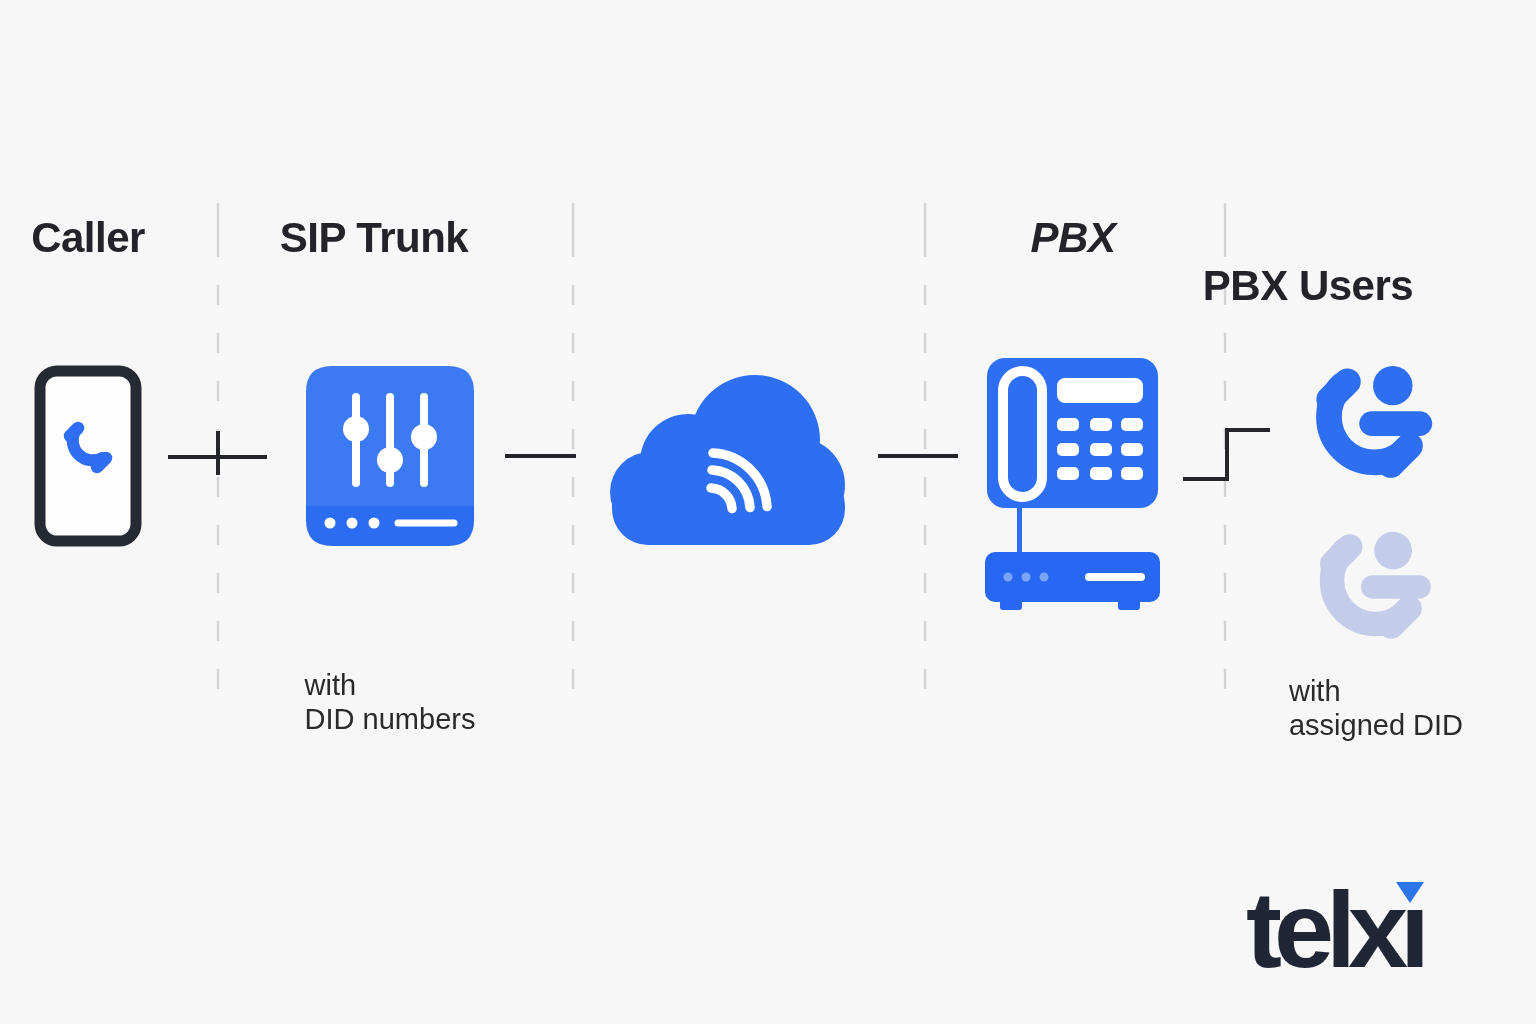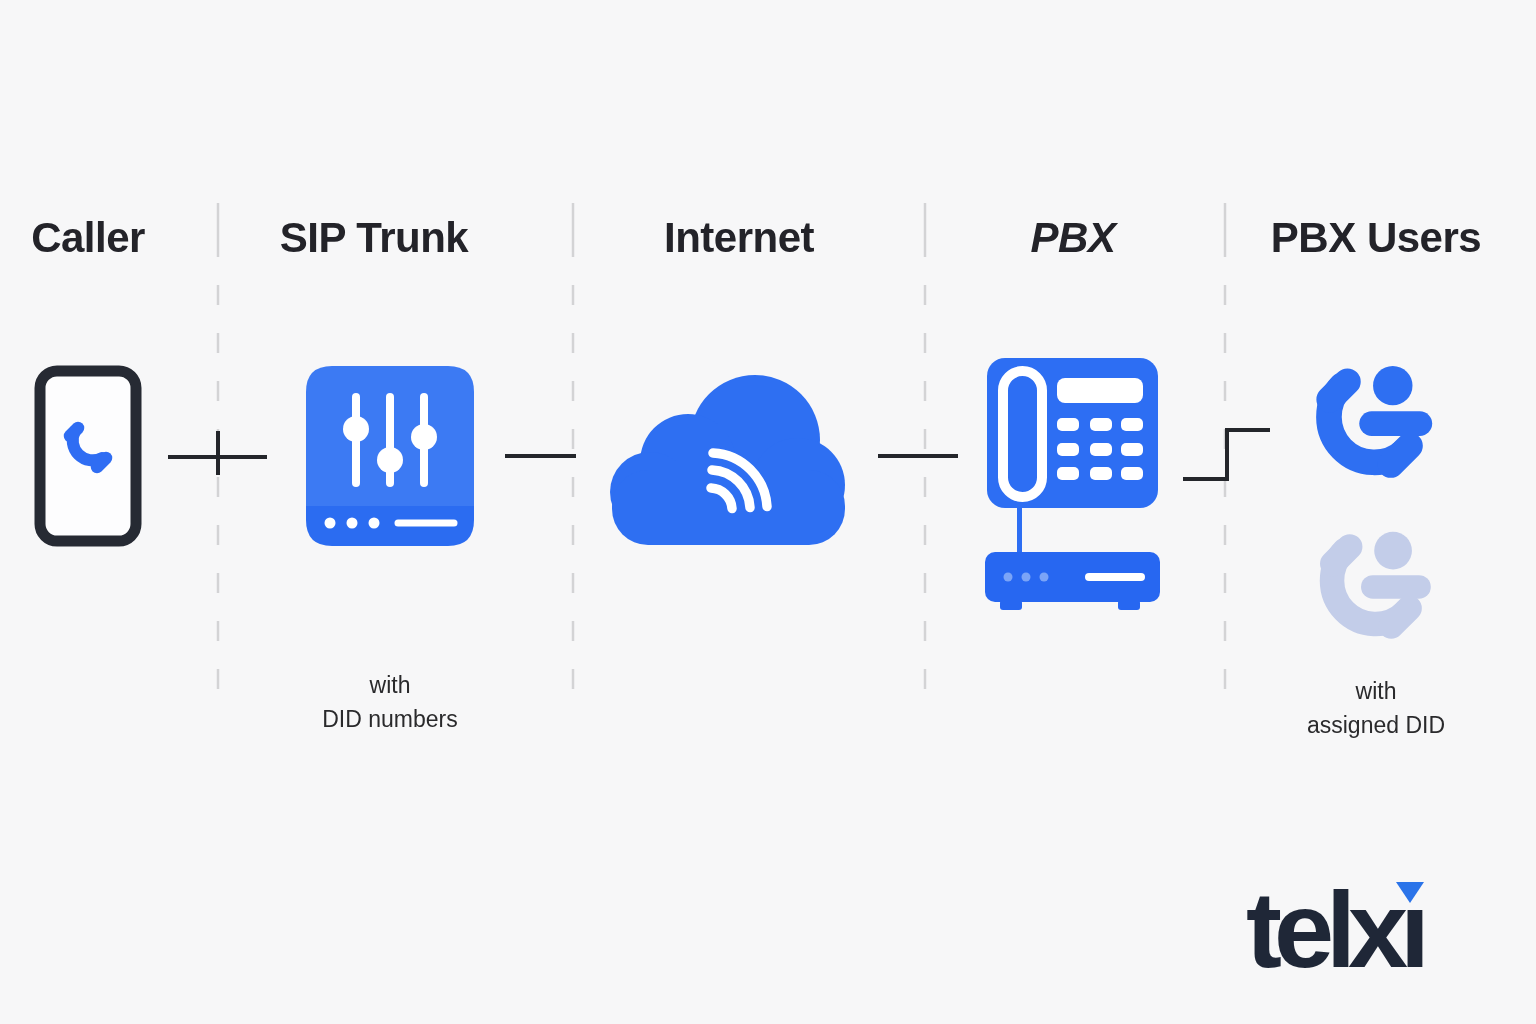--- a/index.html
+++ b/index.html
@@ -7,21 +7,21 @@
   body{background:#f7f7f8;font-family:"Liberation Sans",sans-serif;}
   .stage{position:relative;width:1536px;height:1024px;background:#f7f7f8;overflow:hidden;}
 
   
   .col-header{position:absolute;top:217px;transform:translateX(-50%);
     font-size:42px;font-weight:bold;line-height:1;color:#232329;white-space:nowrap;letter-spacing:-0.5px;}
   .h-caller{left:88px;}
   .h-sip{left:374px;}
   .h-internet{left:739px;}
   .h-pbx{left:1073px;font-style:italic;}
-  .h-users{left:1376px;}
+  .h-users{left:1308px;margin-top:48px;}
 
   
   .divider{position:absolute;top:0;left:0;}
 
   
   .conn{position:absolute;background:#24262b;}
   .c1h{left:168px;top:455px;width:99px;height:4px;}
   .c1v{left:216px;top:431px;width:4px;height:44px;}
   .c2{left:505px;top:454px;width:71px;height:4px;}
   .c3{left:878px;top:454px;width:80px;height:4px;}
@@ -31,22 +31,22 @@
 
   .icon-abs{position:absolute;}
   .i-caller{left:34px;top:365px;}
   .i-sip{left:306px;top:366px;}
   .i-cloud{left:600px;top:360px;}
   .i-pbx{left:980px;top:352px;}
   .i-user1{left:1308px;top:362px;}
   .i-user2{left:1312px;top:528px;}
 
   
-  .caption{position:absolute;transform:translateX(-50%);text-align:center;
-    font-size:23px;line-height:34px;color:#2a2a2c;font-weight:400;white-space:nowrap;}
+  .caption{position:absolute;transform:translateX(-50%);text-align:left;
+    font-size:29px;line-height:34px;color:#2a2a2c;font-weight:400;white-space:nowrap;}
   .cap-sip{left:390px;top:668px;}
   .cap-users{left:1376px;top:674px;}
 
   
   .logo{position:absolute;left:1246px;top:876px;font-size:108px;line-height:1;
     font-weight:bold;letter-spacing:-8px;color:#1f2737;white-space:nowrap;}
   .logo .dot-eraser{position:absolute;top:0;right:-4px;width:34px;height:33px;background:#f7f7f8;}
   .logo .tri{position:absolute;top:6px;right:-2px;width:0;height:0;
     border-left:14px solid transparent;border-right:14px solid transparent;border-top:21px solid #2b74e9;}
 </style>
@@ -59,21 +59,20 @@
     <g stroke="#d3d3d5" stroke-width="2.5" stroke-dasharray="54 28 20 28 20 28 20 28 20 28 20 28 20 28 20 28 20 28 20 9999">
       <line x1="218" y1="203" x2="218" y2="737"></line>
       <line x1="573" y1="203" x2="573" y2="737"></line>
       <line x1="925" y1="203" x2="925" y2="737"></line>
       <line x1="1225" y1="203" x2="1225" y2="737"></line>
     </g>
   </svg>
 
   <div class="col-header h-caller">Caller</div>
   <div class="col-header h-sip">SIP Trunk</div>
-  <div class="col-header h-internet">Internet</div>
   <div class="col-header h-pbx">PBX</div>
   <div class="col-header h-users">PBX Users</div>
 
   <div class="conn c1h"></div>
   <div class="conn c1v"></div>
   <div class="conn c2"></div>
   <div class="conn c3"></div>
   <div class="conn c4a"></div>
   <div class="conn c4b"></div>
   <div class="conn c4c"></div>

